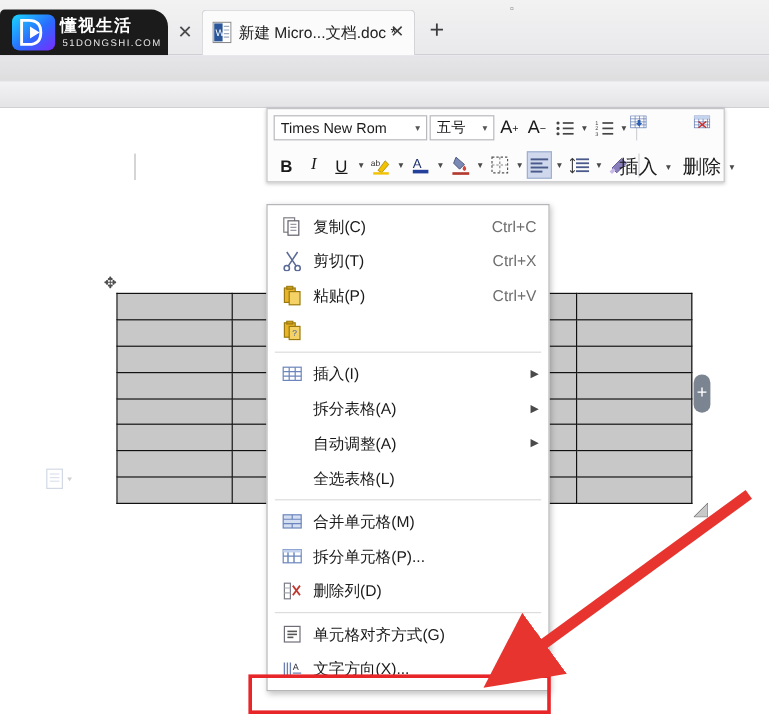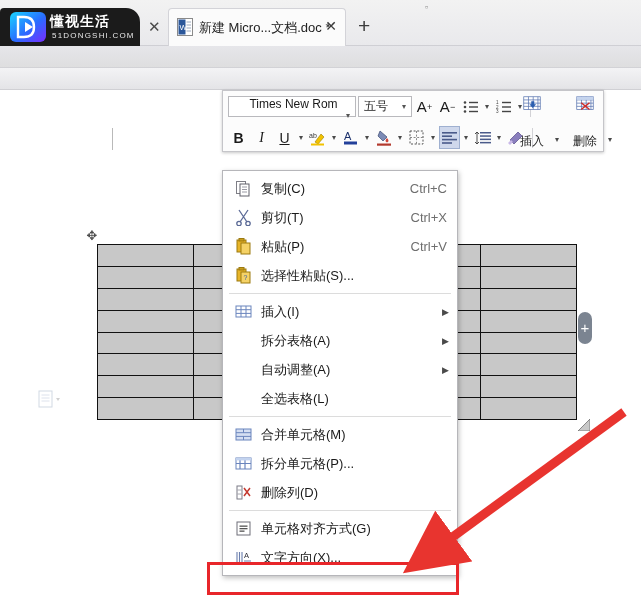--- a/index.html
+++ b/index.html
@@ -139,40 +139,40 @@
     position: absolute; left: 0; width: 100%; height: 31px;
     display: flex; align-items: center; padding-left: 5px; gap: 2px;
   }
   .mtb-row.r1 { top: 0; }
   .mtb-row.r2 { top: 31px; }
   .combo {
     height: 21px; border: 1px solid #b9b9bd; background: #ffffff;
     display: flex; align-items: center; padding: 0 2px 0 5px;
     font-size: 12px; color: #1a1a1a; cursor: pointer;
   }
-  .combo.font { width: 128px; flex-direction: column; }
+  .combo.font { width: 128px; }
   .combo.size { width: 54px; }
   .caret { font-size: 8px; color: #555; margin-left: auto; padding: 0 3px; }
   .tb-btn {
     min-width: 21px; height: 23px; display: flex; align-items: center;
     justify-content: center; font-size: 14px; color: #1a1a1a; cursor: pointer;
     padding: 0 2px;
   }
   .tb-btn.on { background: #cfd8ec; border: 1px solid #9fb0d0; }
   .tb-sep {
     width: 1px; height: 20px; background: #d2d2d6; margin: 0 4px;
   }
   .tb-drop { font-size: 8px; color: #4a4a4a; cursor: pointer; padding: 0 2px; }
   .big-btn {
     position: absolute; width: 46px; height: 56px; top: 3px;
     display: flex; flex-direction: column; align-items: center;
     cursor: pointer;
   }
   .big-btn .bb-ico { margin-top: 2px; }
-  .big-btn .bb-txt { font-size: 12px; color: #1a1a1a; margin-top: 19px; }
+  .big-btn .bb-txt { font-size: 16px; color: #1a1a1a; margin-top: 19px; }
 
   
   .ctx-menu {
     position: absolute; left: 222px; top: 170px; width: 236px;
     background: #ffffff;
     border: 1px solid #b6b6ba;
     box-shadow: 1px 2px 5px rgba(0,0,0,.25);
     padding: 3px 0;
   }
   .ctx-item {
@@ -520,21 +520,20 @@
       </div>
       <div class="ctx-item">
         <span class="ctx-ico">
           <svg width="17" height="17" viewBox="0 0 17 17">
             <rect x="2" y="2" width="9" height="12" fill="#e8b529" stroke="#9c7a10"></rect>
             <rect x="4" y="0.5" width="5" height="2.5" fill="#c99d1a" stroke="#9c7a10"></rect>
             <rect x="6" y="5" width="9" height="11" fill="#f5d266" stroke="#9c7a10"></rect>
             <text x="8.6" y="13" font-size="7" fill="#3a5ea8" font-family="Liberation Sans, sans-serif">?</text>
           </svg>
         </span>
-        <span class="ctx-label">选择性粘贴(S)...</span>
       </div>
       <div class="ctx-sep"></div>
       <div class="ctx-item">
         <span class="ctx-ico">
           <svg width="17" height="17" viewBox="0 0 17 17">
             <rect x="1" y="3" width="15" height="11" fill="#fff" stroke="#6b85bd"></rect>
             <line x1="1" y1="6.7" x2="16" y2="6.7" stroke="#6b85bd"></line>
             <line x1="1" y1="10.4" x2="16" y2="10.4" stroke="#6b85bd"></line>
             <line x1="6" y1="3" x2="6" y2="14" stroke="#6b85bd"></line>
             <line x1="11" y1="3" x2="11" y2="14" stroke="#6b85bd"></line>

